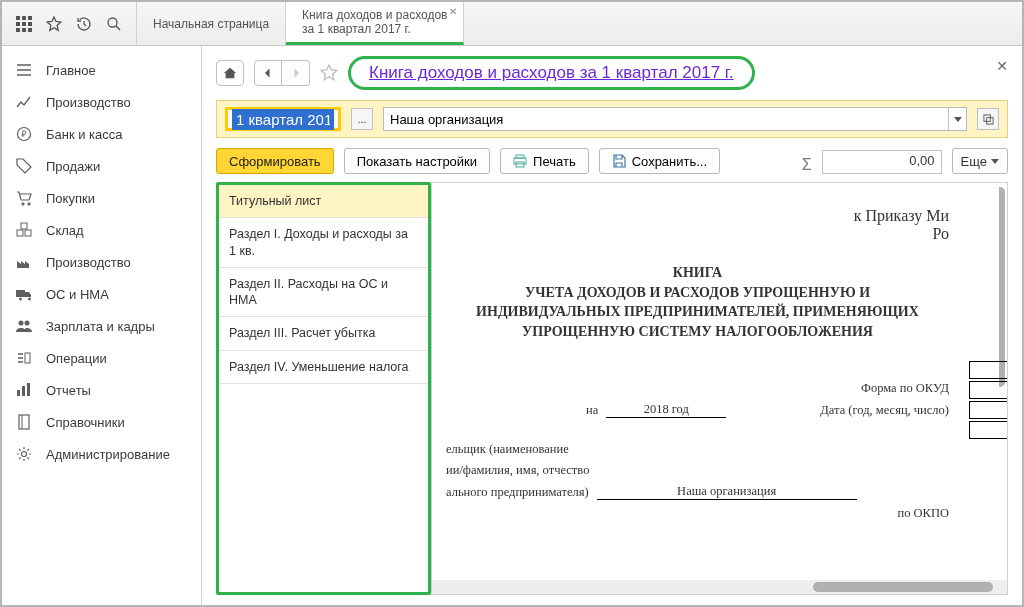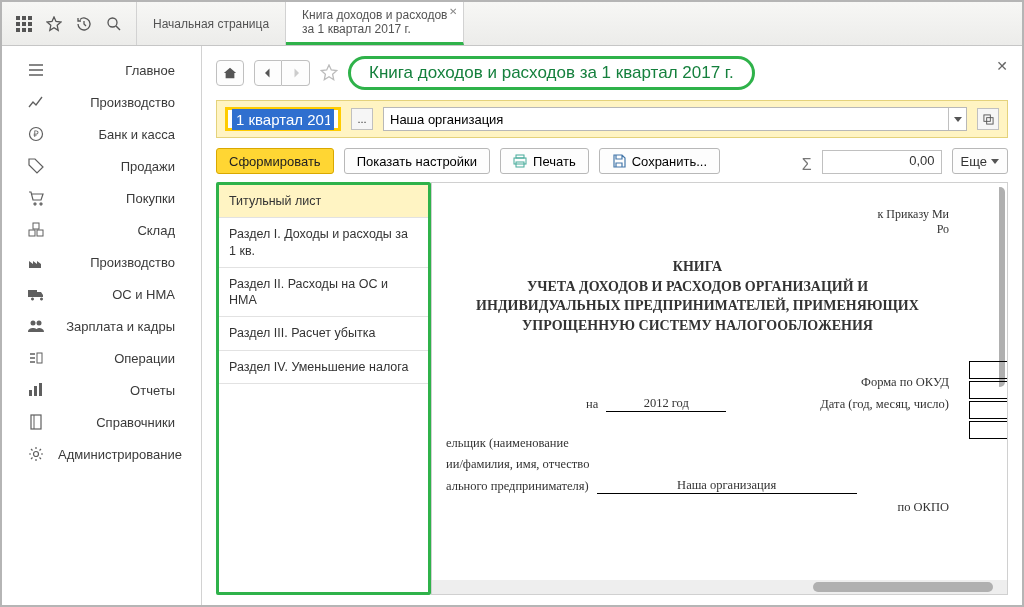--- a/index.html
+++ b/index.html
@@ -15,32 +15,32 @@
 .tabs { display: flex; align-items: stretch; }
 .tab { display: flex; flex-direction: column; justify-content: center; padding: 0 16px; border-right: 1px solid #d2d2d2; color: #535353; font-size: 12px; cursor: pointer; min-width: 140px; position: relative; }
 .tab.active { background: #fff; border-bottom: 3px solid #2fb24a; }
 .tab .close { position: absolute; right: 6px; top: 4px; color: #888; font-size: 10px; }
 
 
 .body { flex: 1; display: flex; overflow: hidden; }
 
 
 .leftnav { width: 200px; background: #fff; border-right: 1px solid #d2d2d2; padding-top: 8px; }
-.nav-item { display: flex; align-items: center; gap: 14px; padding: 8px 26px; color: #3a3a3a; font-size: 13px; cursor: pointer; justify-content: space-between; }
+.nav-item { display: flex; align-items: center; gap: 14px; padding: 8px 14px; color: #3a3a3a; font-size: 13px; cursor: pointer; }
 .nav-ic { width: 16px; height: 16px; color: #5f5f5f; flex-shrink: 0; }
 
 
 .main { flex: 1; background: #fff; display: flex; flex-direction: column; overflow: hidden; }
 
 
 .hdr { display: flex; align-items: center; gap: 10px; padding: 10px 14px 8px; position: relative; }
 .hdr .btn-sq { width: 28px; height: 26px; border: 1px solid #c0c0c0; border-radius: 4px; background: #fdfdfd; display: flex; align-items: center; justify-content: center; cursor: pointer; color: #555; }
 .hdr .btn-sq.disabled { color: #bbb; cursor: default; }
 .hdr .star { width: 18px; height: 18px; color: #bbb; cursor: pointer; }
-.hdr .title-pill { border: 3px solid #2fb24a; border-radius: 22px; padding: 4px 18px; font-size: 17px; color: #15803d; }
+.hdr .title-pill { border: 3px solid #2fb24a; border-radius: 22px; padding: 4px 18px; font-size: 17px; color: #6d28d9; text-decoration: underline; }
 .hdr .xclose { position: absolute; right: 14px; top: 12px; color: #666; cursor: pointer; font-size: 14px; }
 
 
 .filterbar { margin: 2px 14px 0; background: #fff4c3; border: 1px solid #e4d27b; padding: 6px 8px; display: flex; align-items: center; gap: 10px; }
 .period-box { border: 3px solid #ffcc00; background: #fff; padding: 0 4px; height: 24px; display: flex; align-items: center; }
 .period-box input { border: none; outline: none; width: 102px; background: #2f6fcf; color: #fff; font-size: 15px; padding: 2px 4px; }
 .dots-btn { width: 22px; height: 22px; border: 1px solid #c0c0c0; background: #f6f6f6; font-size: 11px; cursor: pointer; display:flex;align-items:center;justify-content:center;}
 .org-box { flex: 1; height: 24px; border: 1px solid #b8b8b8; background: #fff; display: flex; align-items: center; }
 .org-box input { border: none; outline: none; flex: 1; padding: 0 6px; font-size: 13px; }
 .org-box .dd { width: 18px; height: 22px; border-left: 1px solid #c0c0c0; display:flex;align-items:center;justify-content:center; cursor:pointer; color:#555;}
@@ -57,21 +57,21 @@
 
 
 .content { flex:1; display:flex; gap:0; margin: 0 14px 10px; overflow:hidden; }
 .sections-pane { width: 215px; border: 3px solid #2fb24a; border-radius: 2px; background: #fff; overflow-y:auto; }
 .sections-pane .sec { padding: 8px 10px; font-size: 12.5px; border-bottom: 1px solid #e2e2e2; cursor: pointer; line-height: 1.3; }
 .sections-pane .sec.active { background: #fff4c3; }
 
 .doc-pane { flex:1; border: 1px solid #d0d0d0; background: #fff; position: relative; overflow: hidden; }
 .doc-inner { position: absolute; left:0; top:0; right:0; bottom:14px; overflow:hidden; padding: 4px 8px 4px 4px; }
 .doc-page { background: #fff; padding: 20px 50px 10px 10px; font-family: 'Times New Roman', serif; }
-.doc-right-top { text-align:right; font-size:12px; }
+.doc-right-top { text-align:right; font-size:16px; }
 .doc-title { text-align:center; font-size:14px; font-weight: bold; line-height:1.4; margin: 20px 0 40px; }
 .doc-row { display:flex; align-items:flex-end; font-size:12.5px; margin-bottom: 6px; }
 .doc-row .lbl { white-space: pre-line; }
 .doc-row .uline { border-bottom: 1px solid #000; min-width: 120px; text-align:center; padding: 0 10px; margin-left: 8px;}
 .doc-row .rt { margin-left: auto; }
 .form-table { position:absolute; right:-4px; top:176px; font-size:12px; font-family:'Times New Roman',serif;}
 .form-table td { border:1px solid #000; padding:2px 4px; min-width:40px; height:18px;}
 .hscroll { position:absolute; left:0; right:0; bottom:0; height:14px; background:#eee; }
 .hscroll .thumb { position:absolute; right:14px; top:2px; height:10px; width:180px; background:#b0b0b0; border-radius:5px; }
 .vscroll { position:absolute; right:0; top:0; bottom:0; width:14px; }
@@ -344,21 +344,21 @@
               <div class="thumb"></div>
             </div>
           <div class="doc-inner">
             <div class="doc-page">
               <div class="doc-right-top">
                 <div>к Приказу Ми</div>
                 <div>Ро</div>
               </div>
               <div class="doc-title">
                 <div>КНИГА</div>
-                <div>УЧЕТА ДОХОДОВ И РАСХОДОВ ОРГАНИЗАЦИЙ И</div>
+                <div>УЧЕТА ДОХОДОВ И РАСХОДОВ УПРОЩЕННУЮ И</div>
                 <div>ИНДИВИДУАЛЬНЫХ ПРЕДПРИНИМАТЕЛЕЙ, ПРИМЕНЯЮЩИХ</div>
                 <div>УПРОЩЕННУЮ СИСТЕМУ НАЛОГООБЛОЖЕНИЯ</div>
               </div>
 
               <table class="form-table">
                 <tbody>
                     <tr>
                       <td></td>
                     </tr>
                 <tr>
@@ -371,21 +371,21 @@
                       <td></td>
                     </tr>
               </tbody>
                 </table>
 
               <div class="doc-row" style="justify-content:flex-start; margin-top:4px;">
                 <span class="rt">Форма по ОКУД</span>
               </div>
               <div class="doc-row">
                 <span style="margin-left:140px">на</span>
-                <span class="uline">2012 год</span>
+                <span class="uline">2018 год</span>
                 <span class="rt">Дата (год, месяц, число)</span>
               </div>
               <div style="height:18px"></div>
               <div class="doc-row">
                   <span class="lbl">ельщик (наименование</span>
                 </div>
               <div class="doc-row">
                   <span class="lbl">ии/фамилия, имя, отчество</span>
                 </div>
               <div class="doc-row">

